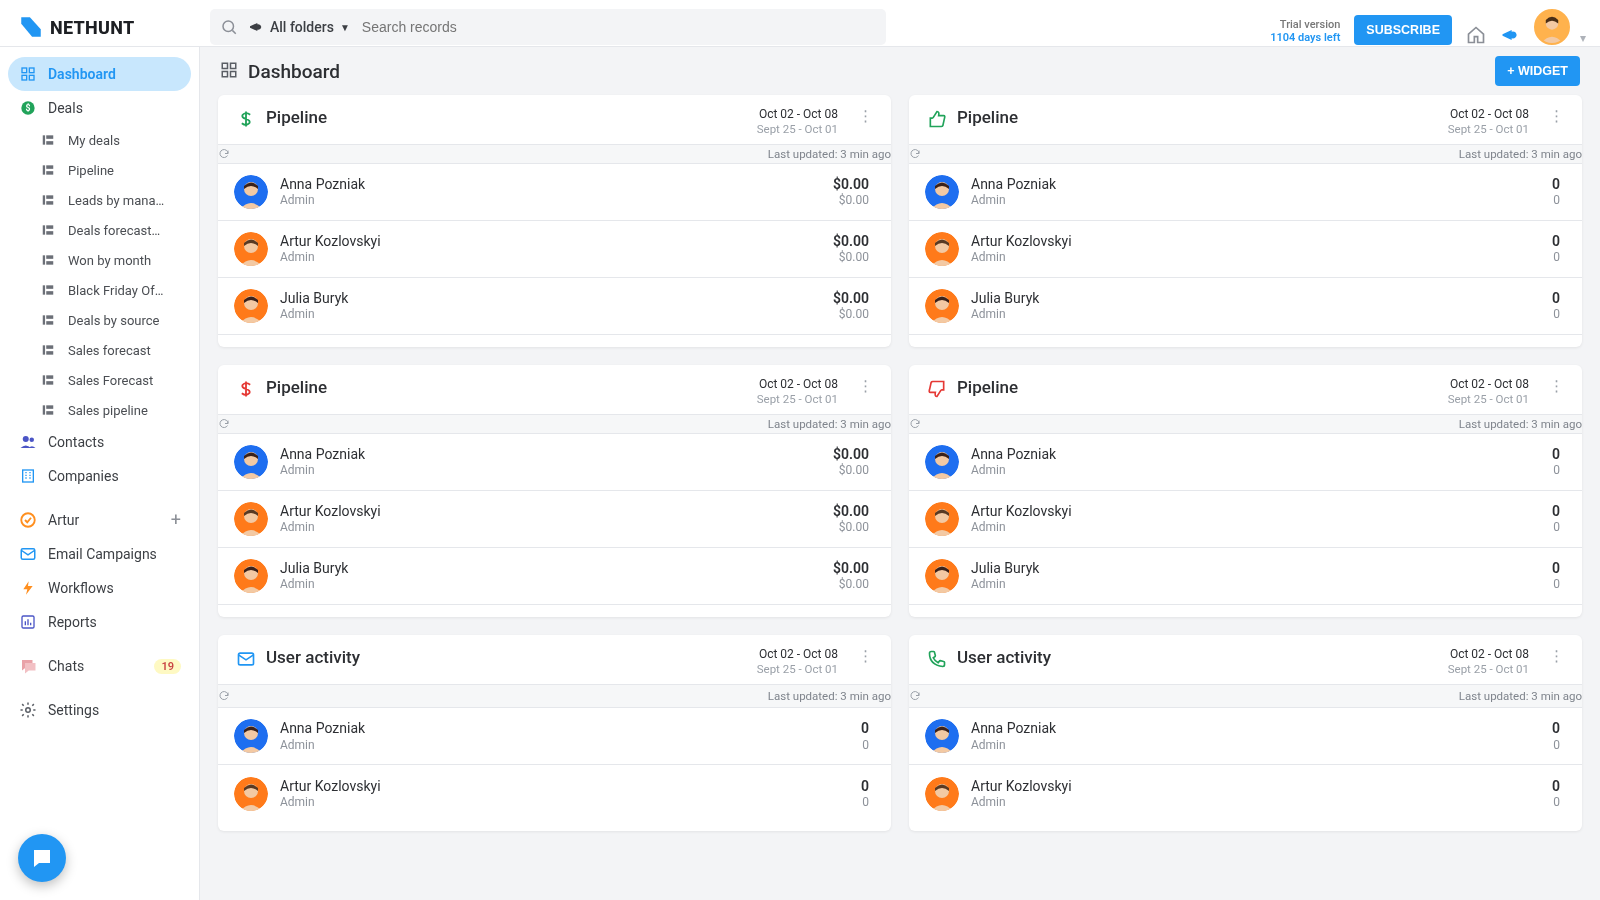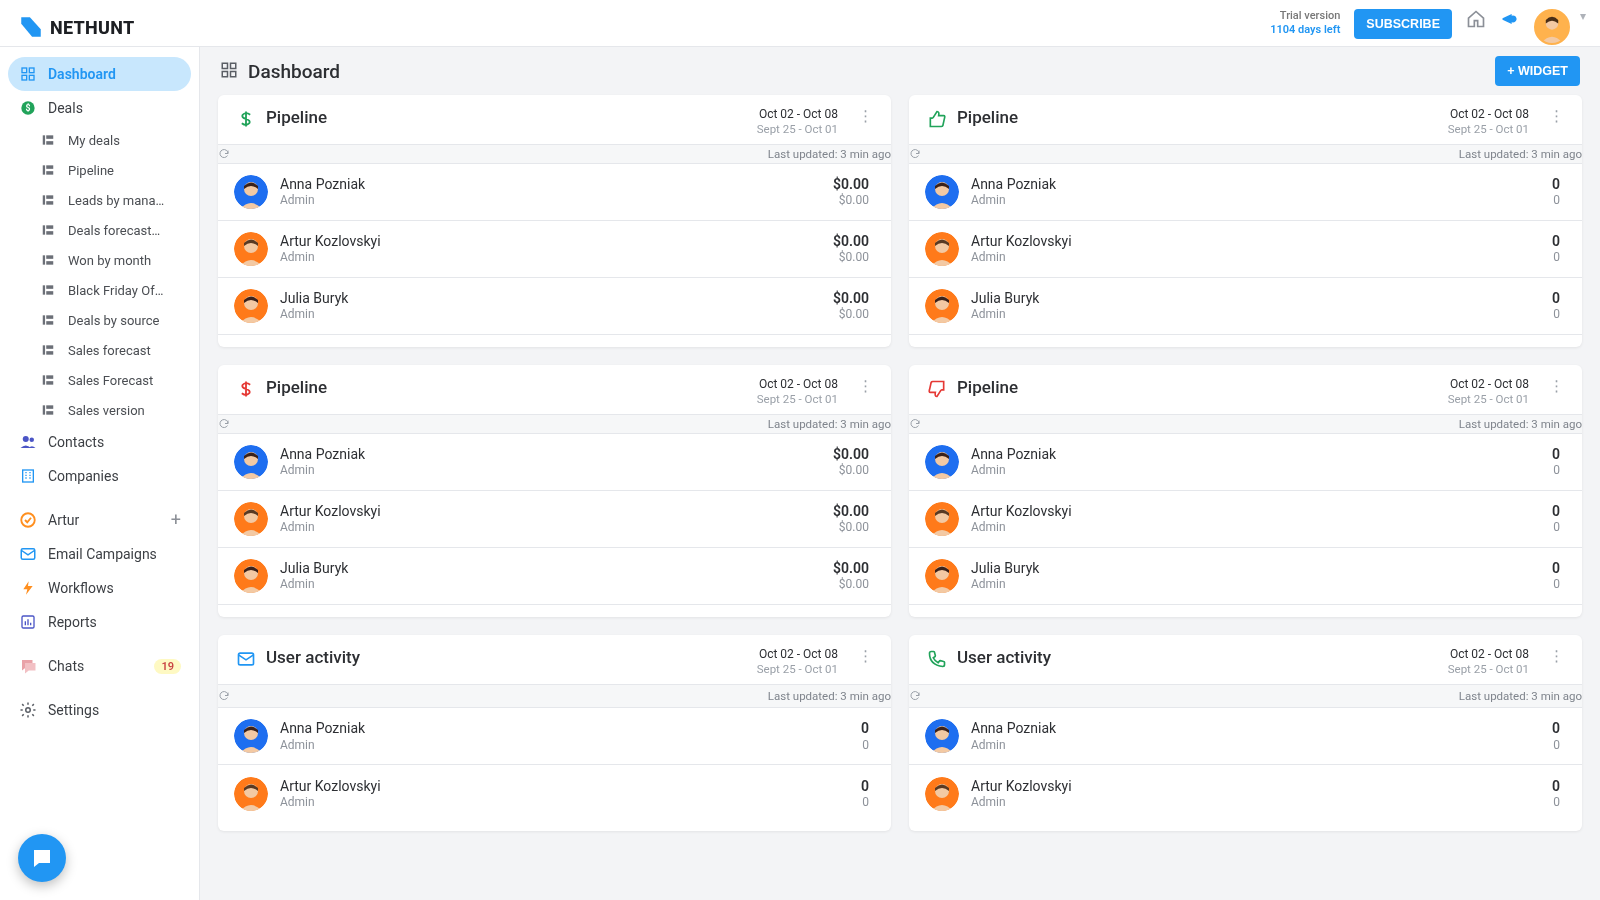--- a/index.html
+++ b/index.html
@@ -17,21 +17,21 @@
   }
   *{box-sizing:border-box;}
   html,body{margin:0;padding:0;width:1600px;height:900px;font-family:-apple-system,BlinkMacSystemFont,"Segoe UI",Roboto,Arial,sans-serif;font-size:14px;color:var(--text);background:#fff;overflow:hidden;}
   
   .header{display:flex;align-items:center;height:47px;border-bottom:1px solid var(--border);padding:8px 14px 0 0;gap:10px;}
   .logo{width:200px;display:flex;align-items:center;gap:6px;padding-left:18px;font-size:18px;font-weight:800;letter-spacing:.3px;color:#1d1f23;}
   .logo svg{color:var(--blue);}
   .search-wrap{display:flex;align-items:center;background:var(--bg);height:36px;border-radius:5px;flex:0 0 676px;padding:0 10px;gap:10px;color:#7a7f87;}
   .search-wrap .folders{display:flex;align-items:center;gap:6px;color:#3c3f44;font-weight:500;}
   .search-wrap input{border:none;outline:none;background:transparent;flex:1;font-size:14px;color:#3c3f44;}
-  .header-right{margin-left:auto;display:flex;align-items:flex-start;gap:14px;}
+  .header-right{margin-left:auto;display:flex;align-items:flex-end;gap:14px;}
   .trial{font-size:11px;text-align:right;color:var(--blue);font-weight:600;line-height:1.25;}
   .trial .sub{color:#777;font-weight:500;}
   .subscribe-btn{background:var(--blue);color:#fff;border:none;border-radius:4px;height:30px;padding:0 12px;font-weight:700;font-size:12.5px;cursor:pointer;}
   .hicon{color:#8b8f97;cursor:pointer;display:flex;align-items:center;}
   .avatar-big{width:36px;height:36px;border-radius:50%;background:#ffb24d;display:flex;align-items:center;justify-content:center;overflow:hidden;border:2px solid #ffb24d;cursor:pointer;}
   .caret-sm{color:#aeb2b9;font-size:12px;margin-left:-4px;}
   
   .app{display:flex;height:853px;}
   .sidebar{width:200px;border-right:1px solid var(--border);padding:10px 8px;overflow-y:auto;background:#fff;}
   .side-item{display:flex;align-items:center;gap:10px;height:34px;padding:0 10px;border-radius:18px;cursor:pointer;color:#3c3f44;white-space:nowrap;overflow:hidden;text-overflow:ellipsis;}
@@ -74,20 +74,34 @@
 </head>
 <body>
 
 <div class="header">
   <div class="logo">
     <svg width="26" height="26" viewBox="0 0 24 24">
         <path fill="currentColor" d="M3 3 L11 3 L21 14 L21 21 L13 21 L3 9 Z"></path>
       </svg>
     <span>NETHUNT</span>
   </div>
+  <div class="search-wrap">
+    <svg width="18" height="18" viewBox="0 0 24 24" fill="none" stroke="#8b8f97" stroke-width="2">
+        <circle cx="11" cy="11" r="7"></circle>
+        <line x1="21" y1="21" x2="16.5" y2="16.5"></line>
+      </svg>
+    <div class="folders">
+      <svg width="16" height="16" viewBox="0 0 24 24" fill="#3c3f44">
+          <path d="M3 11 L14 6 L14 18 L3 13 Z M14 8 Q19 7 20 12 Q19 17 14 16"></path>
+        </svg>
+      <span>All folders</span>
+      <span style="font-size:10px;">▼</span>
+    </div>
+    <input type="text" placeholder="Search records" style="">
+  </div>
   <div class="header-right">
     <div class="trial">
       <div class="sub">Trial version</div>
       <div>1104 days left</div>
     </div>
     <button class="subscribe-btn">SUBSCRIBE</button>
     <div class="hicon">
       <svg width="20" height="20" viewBox="0 0 24 24" fill="none" stroke="#8b8f97" stroke-width="2">
           <path d="M3 11 L12 3 L21 11 V21 H14 V14 H10 V21 H3 Z"></path>
         </svg>
@@ -222,21 +236,21 @@
         <span>Sales Forecast</span>
       </div>
       <div class="side-item side-sub">
         <span class="si-icon">
           <svg width="14" height="14" viewBox="0 0 24 24" fill="#6b6f77">
             <rect x="3" y="4" width="4" height="16"></rect>
             <rect x="9" y="4" width="12" height="6"></rect>
             <rect x="9" y="14" width="12" height="6"></rect>
           </svg>
         </span>
-        <span>Sales version</span>
+        <span>Sales pipeline</span>
       </div>
       <div class="side-item">
         <span class="si-icon">
           <svg width="18" height="18" viewBox="0 0 24 24" fill="#4b55c6">
             <circle cx="9" cy="8" r="4"></circle>
             <circle cx="17" cy="9" r="3"></circle>
             <path d="M2 20 Q9 13 16 20 M13 20 Q17 15 22 20"></path>
           </svg>
         </span>
         <span>Contacts</span>

